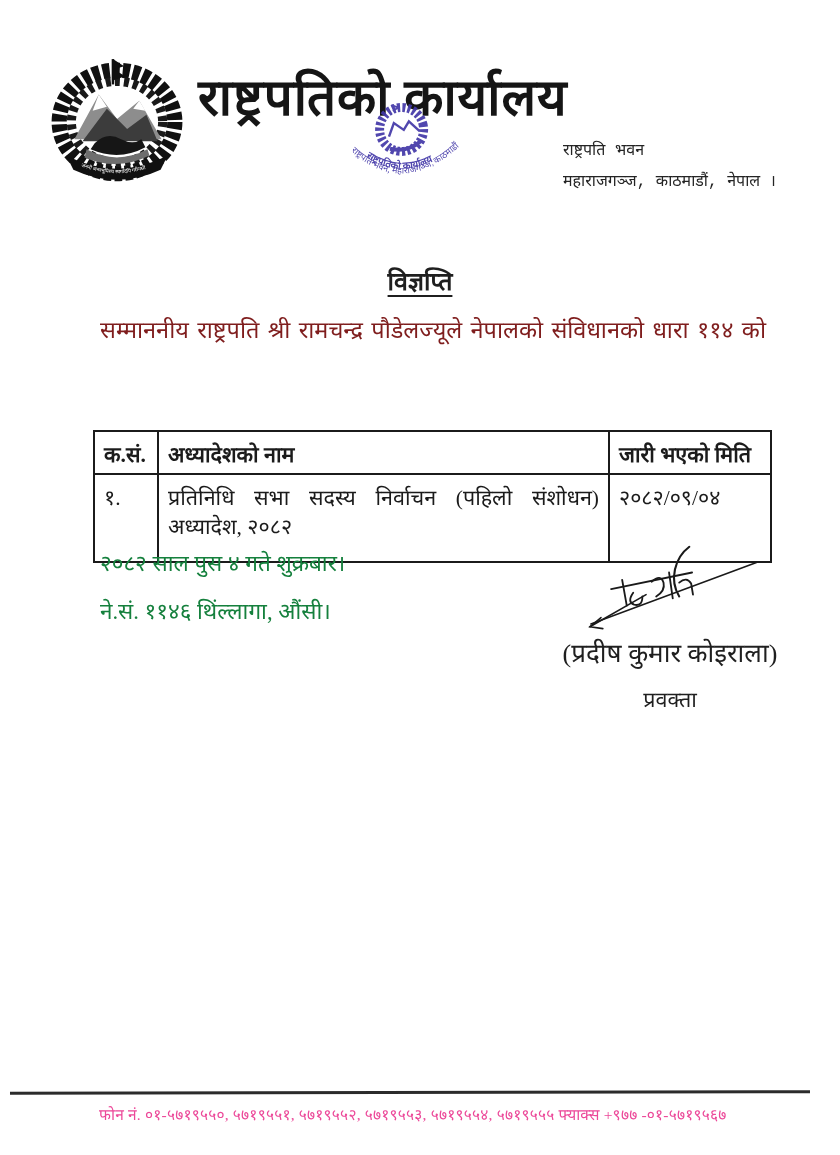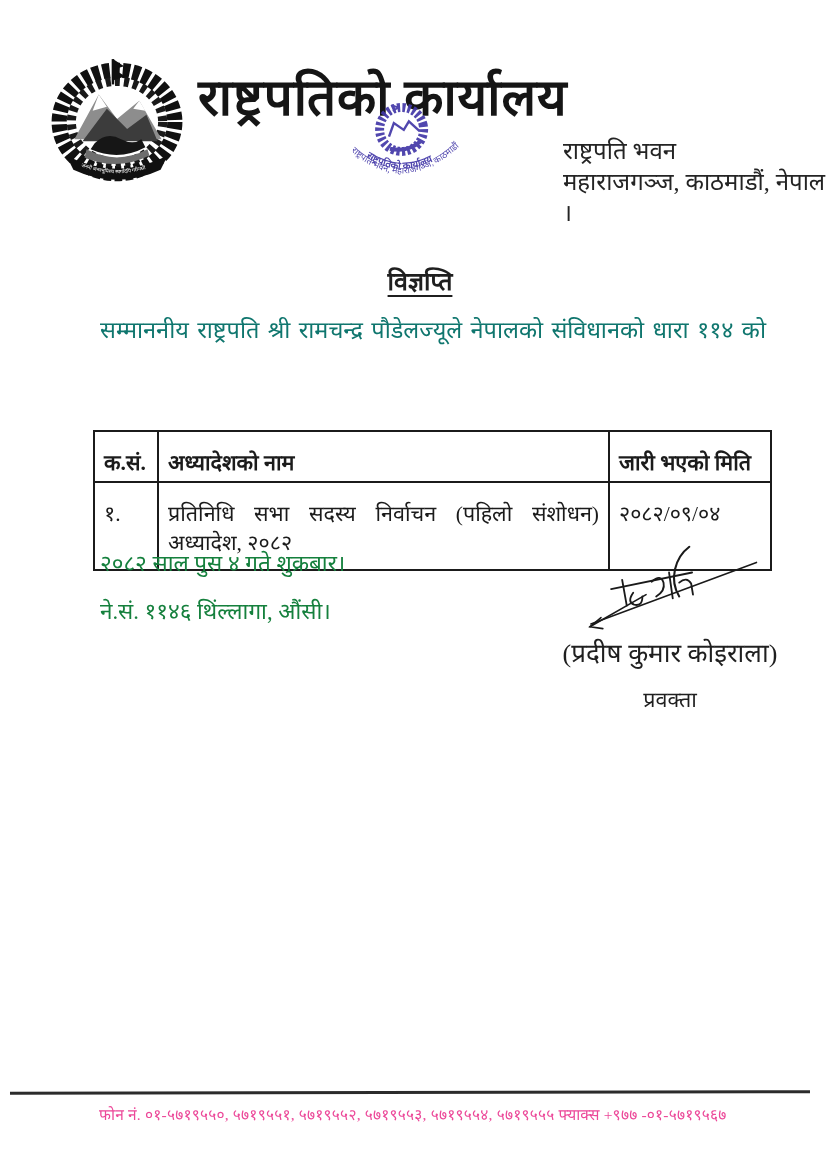--- a/index.html
+++ b/index.html
@@ -15,44 +15,44 @@
   
   .emblem{position:absolute;left:46px;top:58px;width:142px;height:132px;}
   .org-title{
     position:absolute;left:198px;top:60px;
     font-size:51px;font-weight:bold;color:#151515;
     white-space:nowrap;letter-spacing:1px;z-index:1;
   }
   .stamp{position:absolute;left:333px;top:93px;width:145px;height:110px;z-index:2;opacity:.92;}
   .address{
     position:absolute;left:563px;top:136px;
-    font-size:24px;line-height:31px;color:#242424;
+    font-size:16px;line-height:31px;color:#242424;font-family:Liberation Mono, monospace;
   }
   
   .notice-heading{
     position:absolute;left:0;top:263px;width:840px;
     text-align:center;font-size:25px;font-weight:bold;
   }
   .notice-heading span{
     text-decoration:underline;text-underline-offset:5px;text-decoration-thickness:2px;
   }
   .notice-body{
     position:absolute;left:100px;top:308px;width:666px;
-    font-size:23.5px;line-height:45.5px;color:#0f766e;
+    font-size:23.5px;line-height:45.5px;color:#7f1d1d;
   }
   .jline{text-align:justify;text-align-last:justify;}
   
   .ord-table{
     position:absolute;left:93px;top:430px;width:677px;
     border-collapse:collapse;table-layout:fixed;
     font-size:21.5px;color:#1b1b1b;
   }
   .ord-table th,.ord-table td{
     border:2px solid #1b1b1b;
-    padding:15px 9px 5px 9px;vertical-align:top;text-align:left;
+    padding:7px 9px 5px 9px;vertical-align:top;text-align:left;
   }
   .ord-table th{font-weight:bold;height:26px;}
   .col-sn{width:64px;}
   .col-name{width:451px;}
   .col-date{width:162px;}
   .name-l1{text-align:justify;text-align-last:justify;}
   .row-h{height:88px;}
   
   .date-lines{position:absolute;left:100px;top:547px;font-size:22.5px;color:#15803d;}
   .date-lines div{margin-bottom:17px;}

